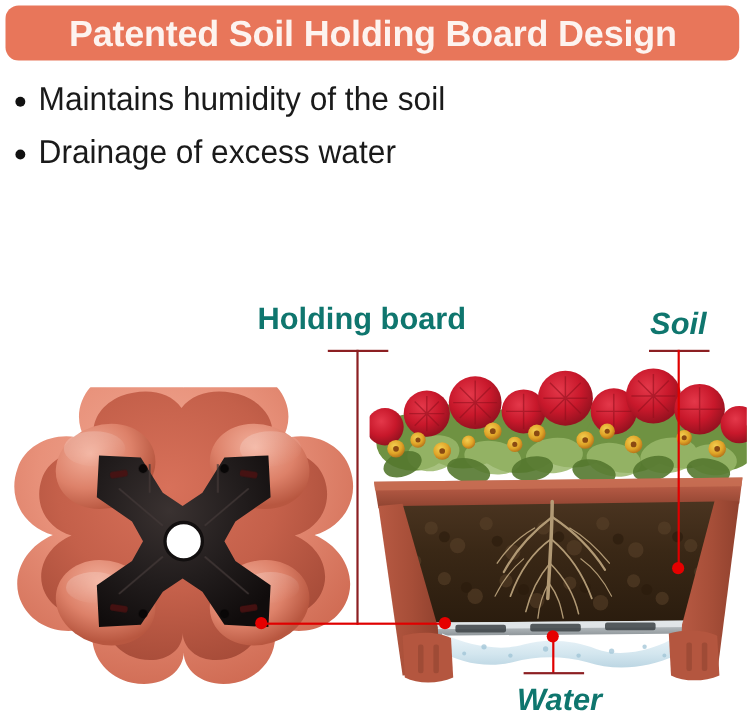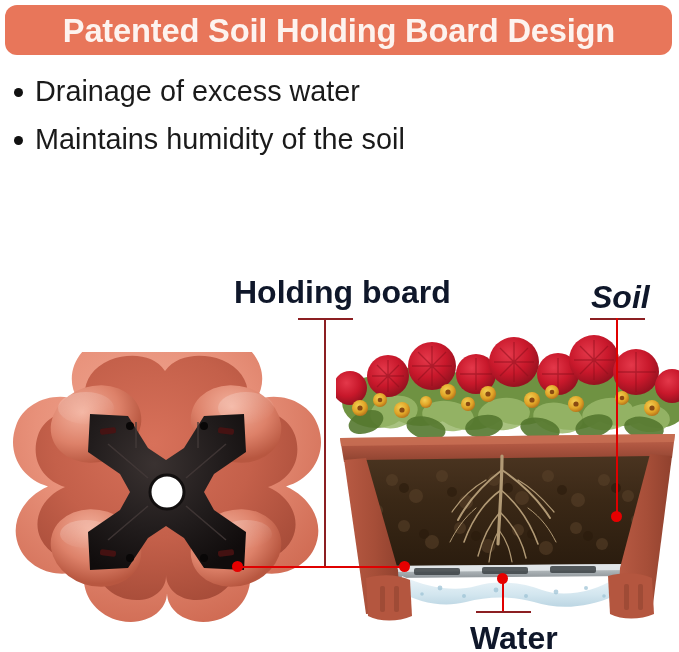--- a/index.html
+++ b/index.html
@@ -33,26 +33,26 @@
     width:9px;height:9px;border-radius:50%;background:#111;
     margin-top:16px;margin-right:12px;flex:none;
   }
   .bullet-label{
     font-size:30px;color:#1a1a1a;line-height:38px;white-space:nowrap;
     transform:scaleX(0.96);transform-origin:left center;
   }
 
   
   .callout-label{
-    position:absolute;font-size:32px;font-weight:bold;color:#0f172a;
+    position:absolute;font-size:28px;font-weight:bold;color:#0f766e;
     white-space:nowrap;line-height:1;
   }
   #lbl-holding{left:234px;top:276px;}
   #lbl-soil{left:591px;top:281px;font-style:italic;}
-  #lbl-water{left:470px;top:622px;}
+  #lbl-water{left:470px;top:622px;font-style:italic;}
 
   
   .lead{position:absolute;background:#8c1f22;}
   .lead-red{position:absolute;background:#e00000;}
   .hbar{height:2px;}
   .vbar{width:2px;}
   .dot{
     position:absolute;width:11px;height:11px;border-radius:50%;
     background:#e60000;
   }
@@ -76,26 +76,26 @@
 <div id="root">
 
   <div class="banner">
     <span class="banner-text">Patented Soil Holding Board Design</span>
   </div>
 
   <div class="bullets">
 
     <div class="bullet-row">
       <span class="bullet-dot"></span>
-      <span class="bullet-label">Drainage of excess water</span>
+      <span class="bullet-label">Maintains humidity of the soil</span>
     </div>
 
     <div class="bullet-row">
       <span class="bullet-dot"></span>
-      <span class="bullet-label">Maintains humidity of the soil</span>
+      <span class="bullet-label">Drainage of excess water</span>
     </div>
 
 
   </div>
 
   <div class="photo-left">
     <svg class="clover" viewBox="0 0 318 270">
       <defs>
         <radialGradient id="gOuter" cx="42%" cy="33%" r="72%">
           <stop offset="0%" stop-color="#f0a893"></stop>

